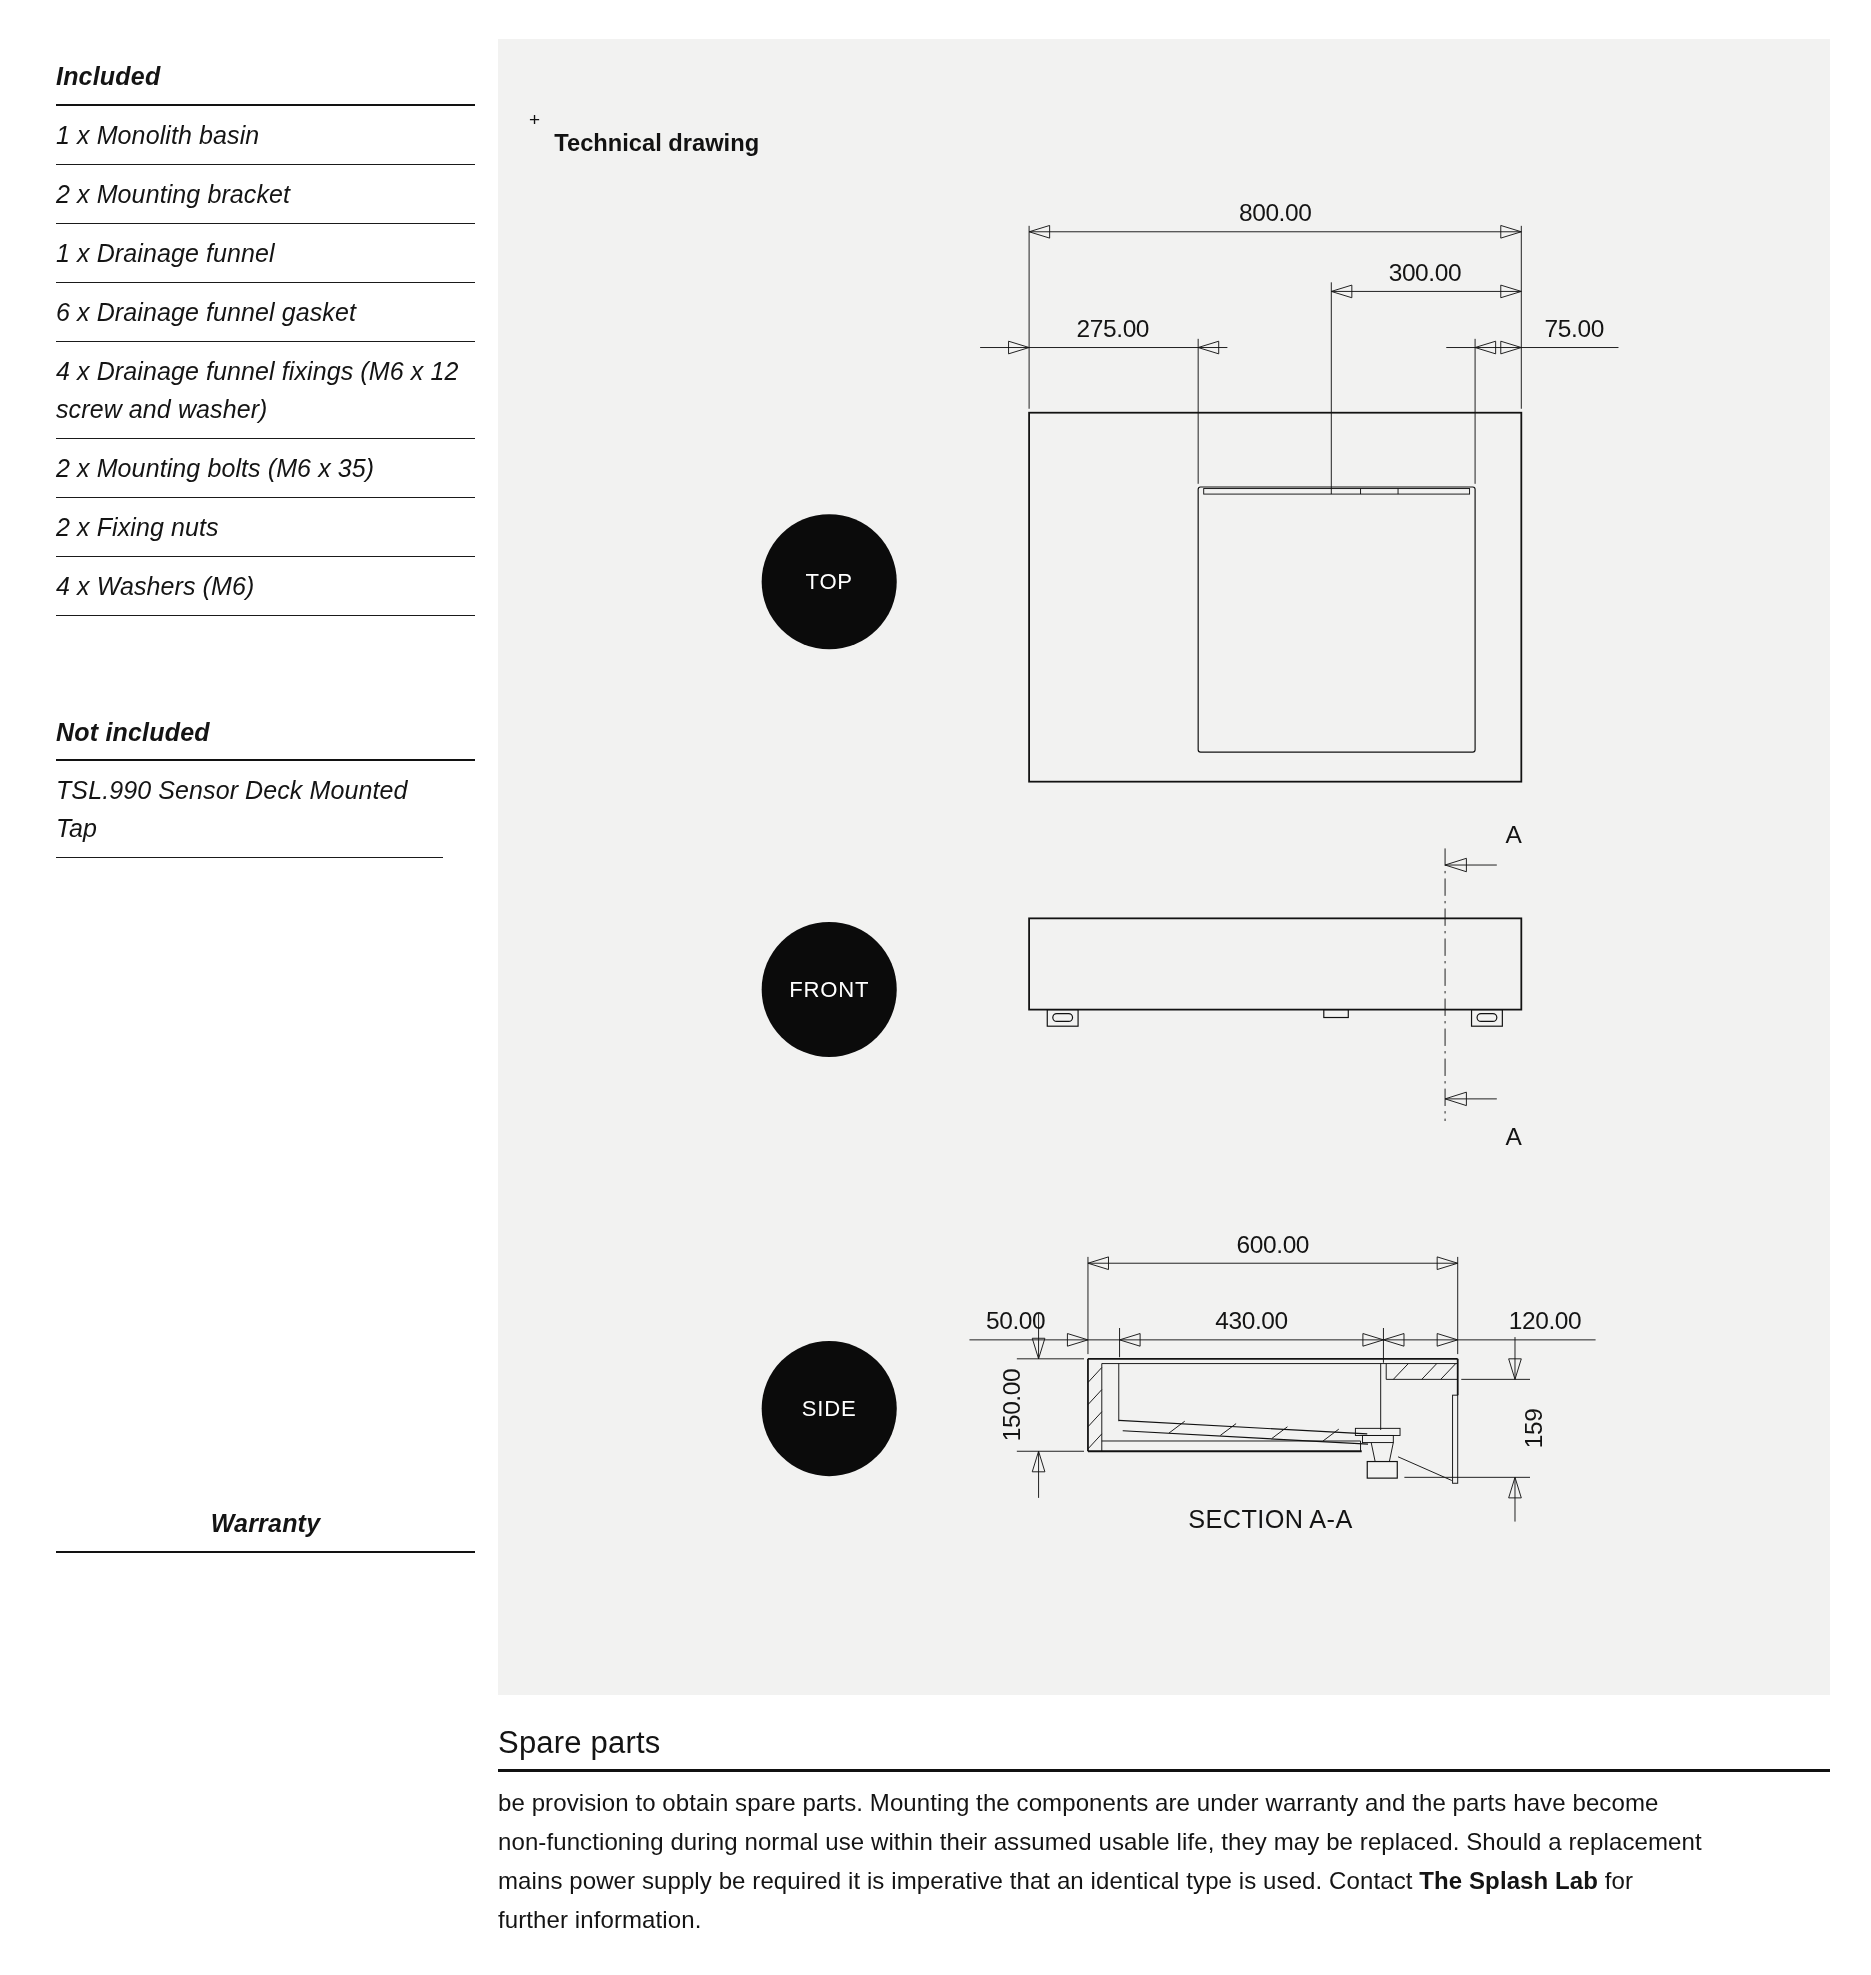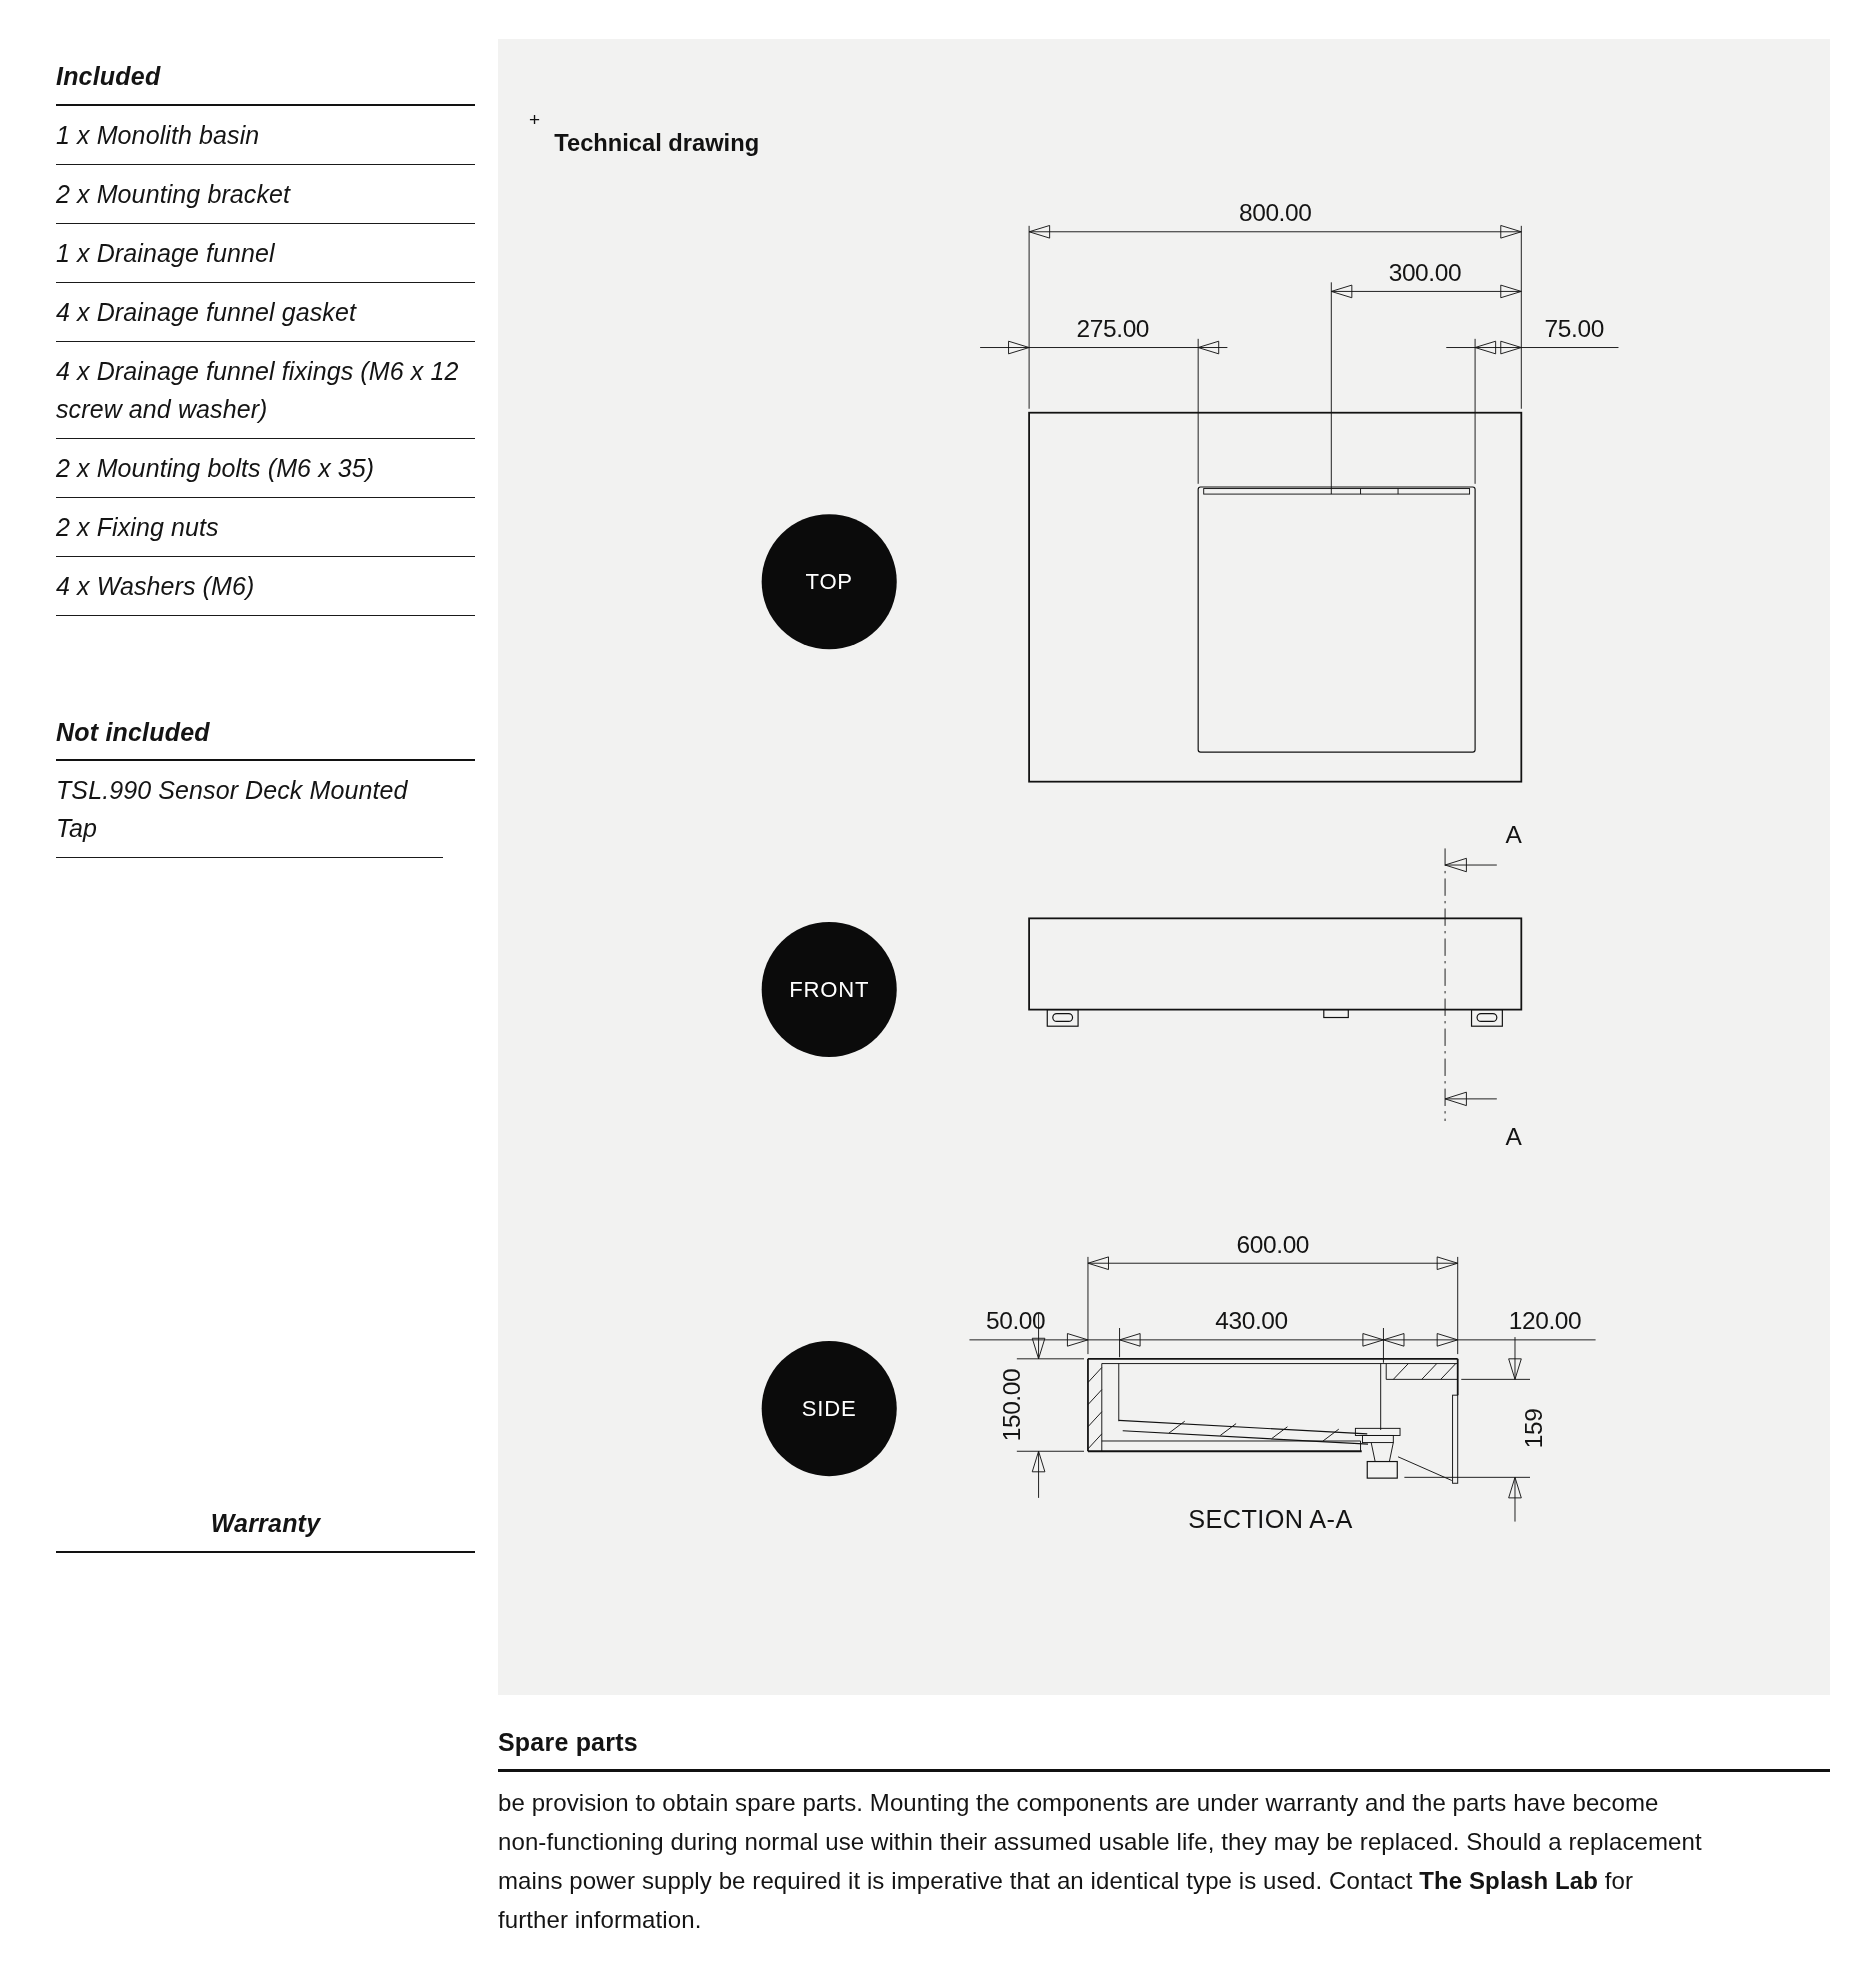--- a/index.html
+++ b/index.html
@@ -10,21 +10,21 @@
   .side-row{font-size:25px;line-height:38px;padding:10px 0;border-bottom:1.2px solid #1a1a1a;letter-spacing:0.1px;}
   .block-gap1{margin-top:99px;}
   .block-gap2{margin-top:648px;text-align:center;}
   .narrow{width:387px;}
   .no-border{border-bottom:none;}
   
   .panel{position:absolute;left:498px;top:39px;width:1332px;height:1656px;background:#F2F2F1;}
   .panel svg{position:absolute;left:0;top:0;}
   
   .spare{position:absolute;left:498px;top:1725px;width:1351px;}
-  .spare-heading{font-size:25px;font-weight:bold;line-height:35px;letter-spacing:0.2px;}
+  .spare-heading{font-size:31px;font-weight:normal;line-height:35px;letter-spacing:0.2px;}
   .spare-rule{margin-top:8.7px;height:3.6px;background:#111;width:1332px;}
   .spare-par{margin-top:11px;font-size:24px;line-height:39px;letter-spacing:0.1px;}
   .spare-par div{white-space:nowrap;}
   
   .ln{stroke:#121212;stroke-width:4.5;fill:none;}
   .md{stroke:#121212;stroke-width:3;fill:none;}
   .tn{stroke:#121212;stroke-width:2.4;fill:none;}
   .dim{stroke:#161616;stroke-width:2.4;fill:none;}
   .arw{stroke:#161616;stroke-width:2.4;fill:none;}
   .ctr{stroke:#161616;stroke-width:2.4;fill:none;stroke-dasharray:44 13 6 13;}
@@ -35,21 +35,21 @@
   .hdr-plus{font-family:"Liberation Sans",sans-serif;font-size:48px;fill:#121212;}
 </style>
 </head>
 <body>
 
 <aside class="sidebar">
   <div class="side-heading">Included</div>
   <div class="side-row">1 x Monolith basin</div>
   <div class="side-row">2 x Mounting bracket</div>
   <div class="side-row">1 x Drainage funnel</div>
-  <div class="side-row">4 x Drainage funnel gasket</div>
+  <div class="side-row">6 x Drainage funnel gasket</div>
   <div class="side-row">4 x Drainage funnel fixings (M6 x 12 screw and washer)</div>
   <div class="side-row">2 x Mounting bolts (M6 x 35)</div>
   <div class="side-row">2 x Fixing nuts</div>
   <div class="side-row">4 x Washers (M6)</div>
 
   <div class="side-heading block-gap1">Not included</div>
   <div class="side-row narrow">TSL.990 Sensor Deck Mounted Tap</div>
 
   <div class="side-heading block-gap2">Warranty</div>
 </aside>

